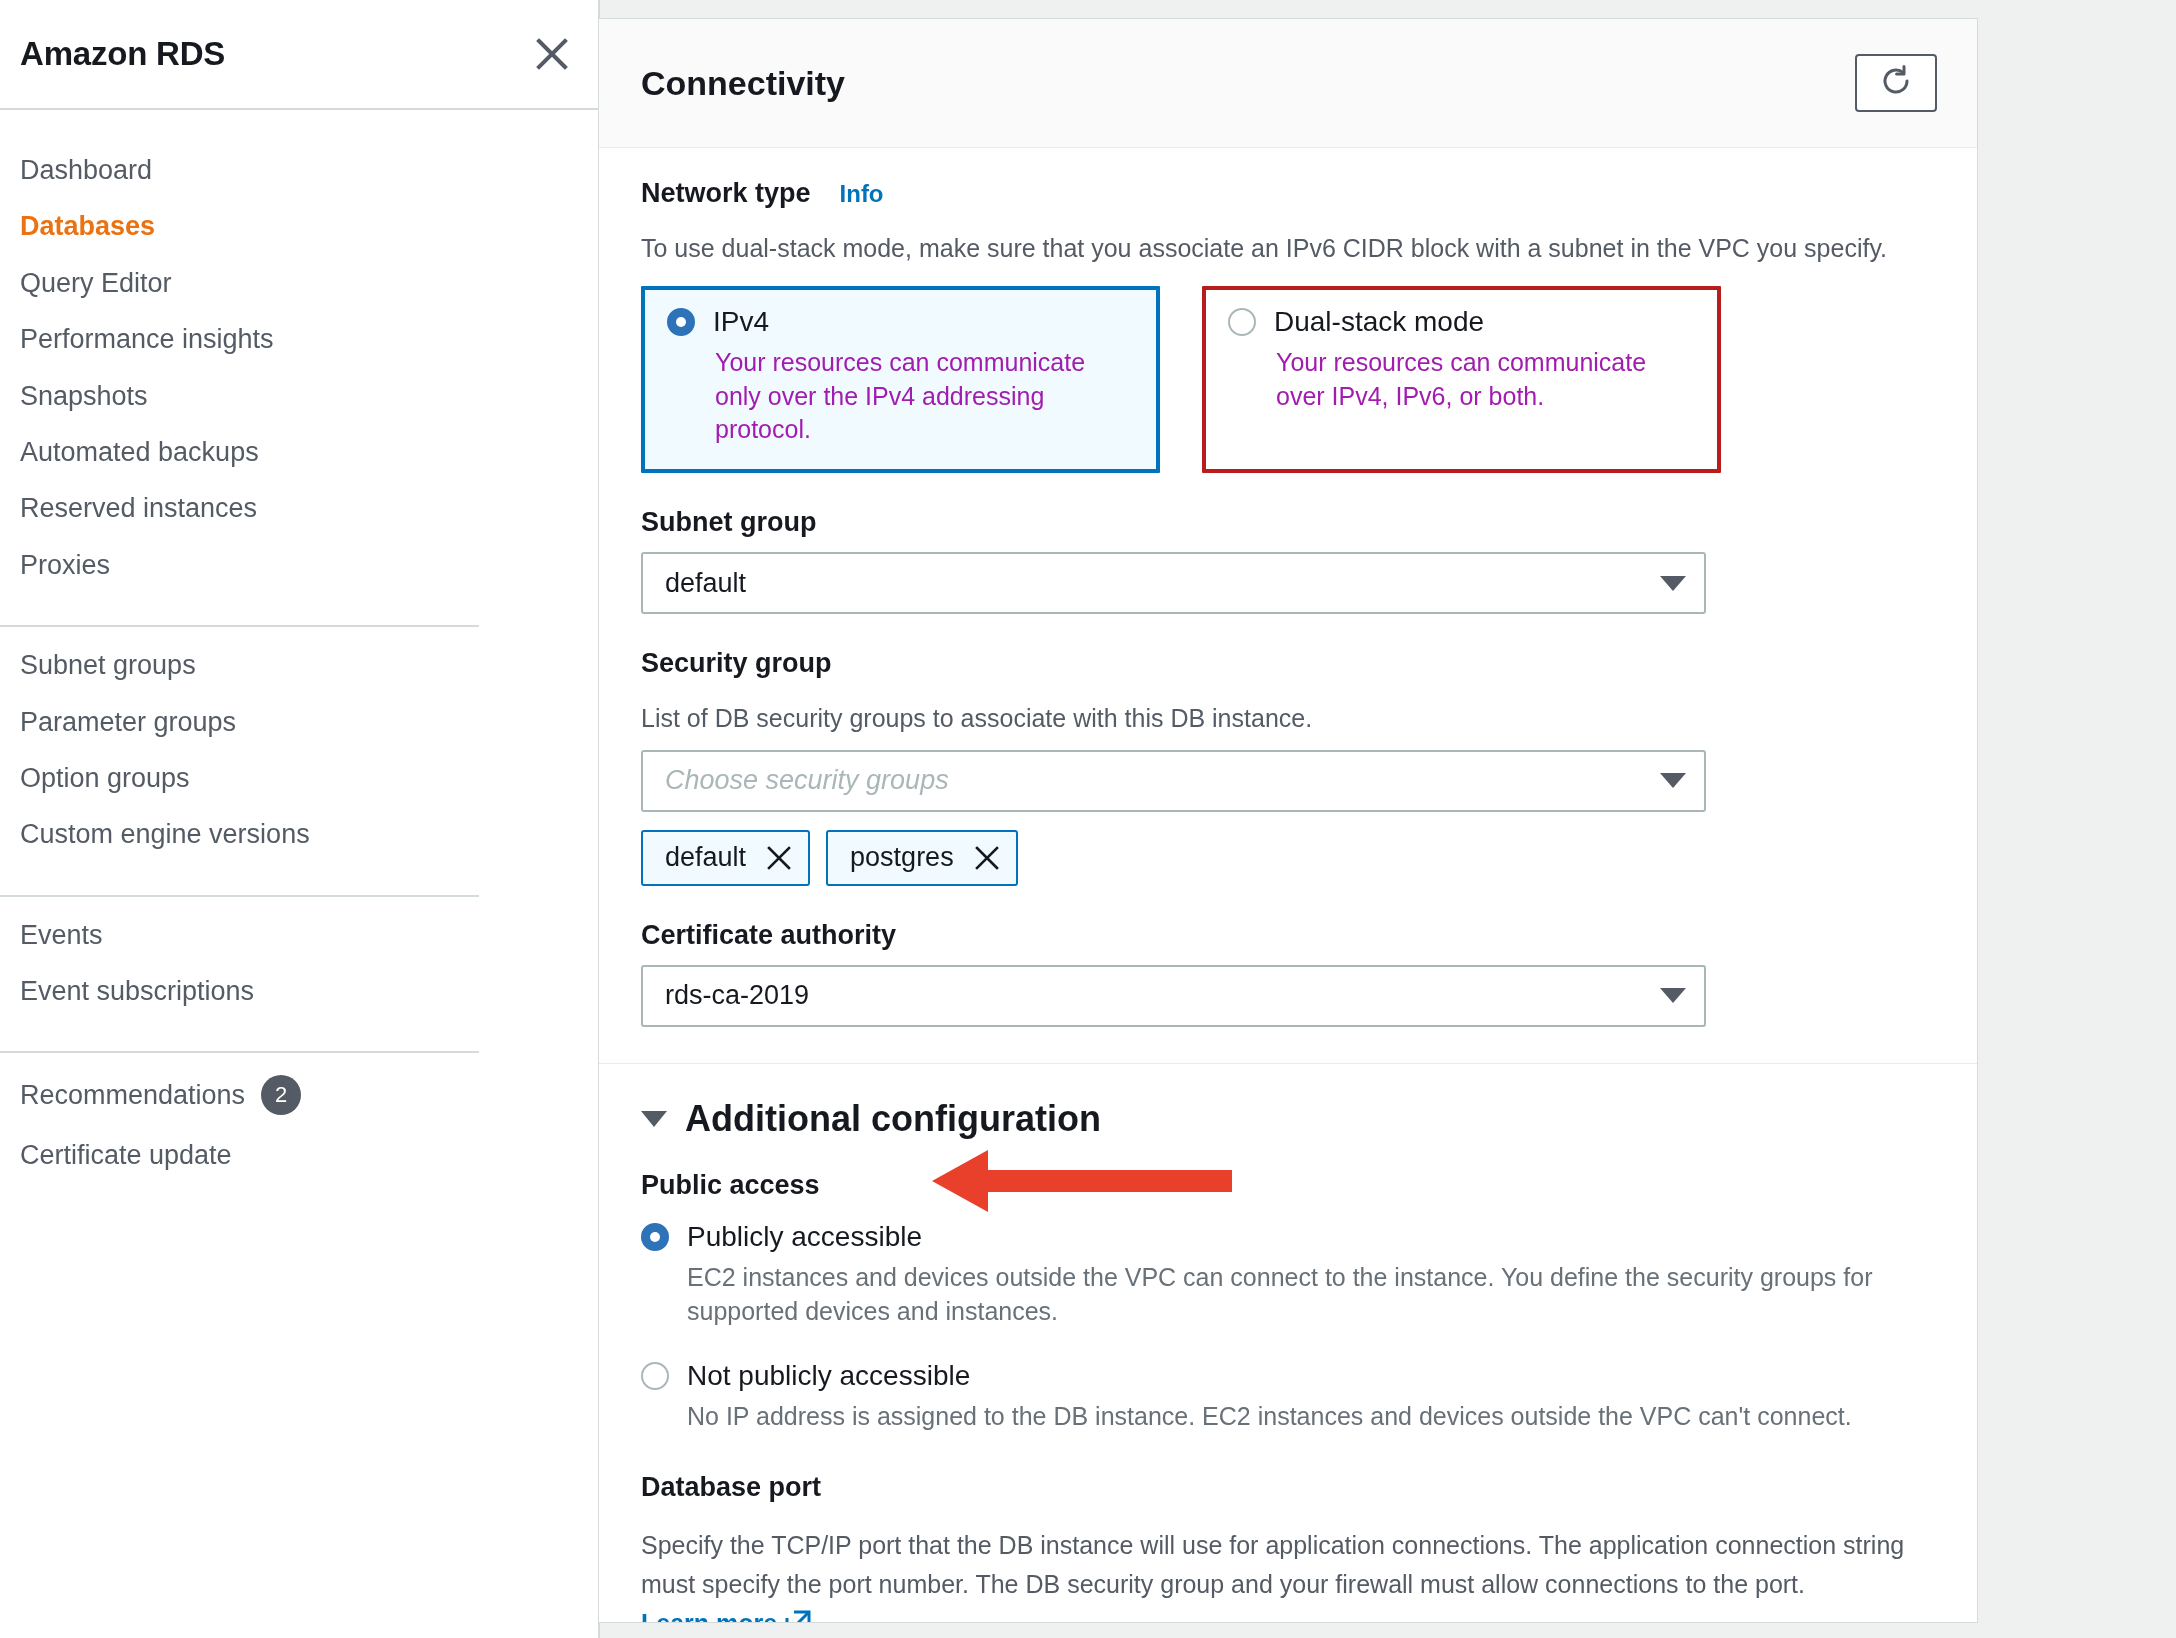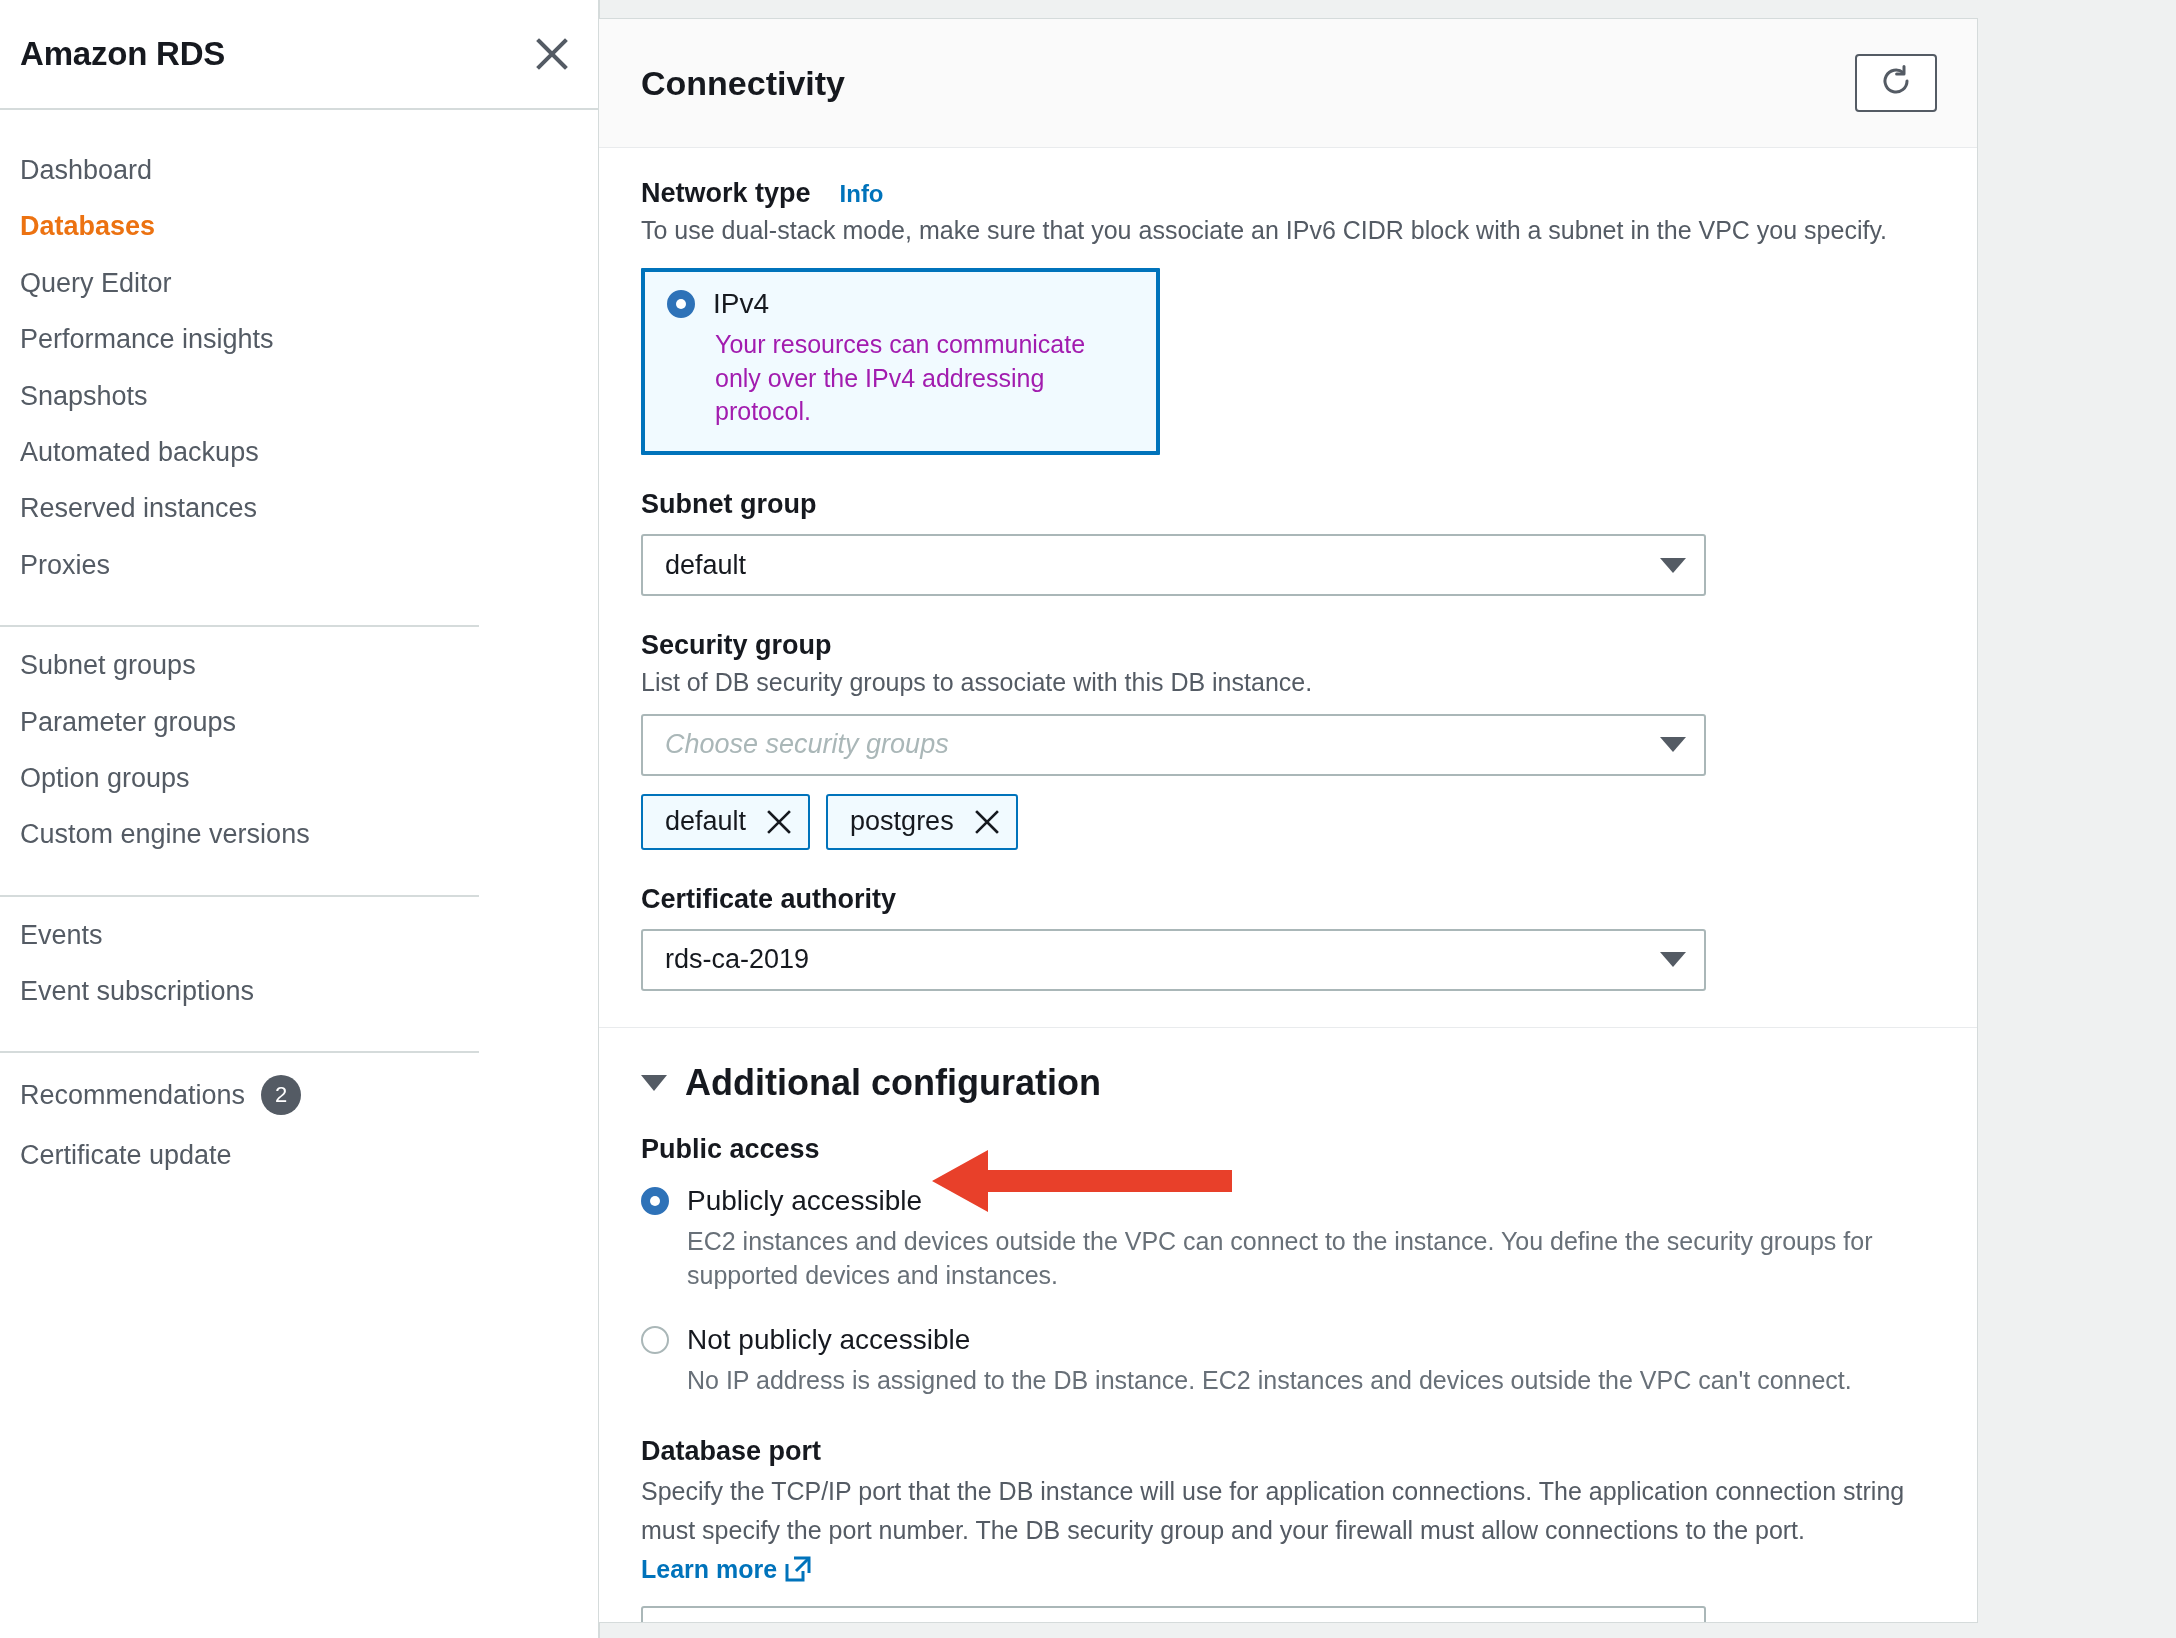--- a/index.html
+++ b/index.html
@@ -152,21 +152,21 @@
   }
   .info-link {
     font-size: 24px;
     font-weight: bold;
     color: #0073bb;
     cursor: pointer;
   }
   .field-desc {
     font-size: 25px;
     color: #545b64;
-    margin-top: 5px;
+    margin-top: 23px;
     line-height: 1.35;
   }
 
   
   .tiles {
     display: flex;
     gap: 42px;
     margin-top: 20px;
   }
   .tile {
@@ -457,20 +457,27 @@
         </div>
         <div class="field-desc">To use dual-stack mode, make sure that you associate an IPv6 CIDR block with a subnet in the VPC you specify.</div>
 
         <div class="tiles">
           <div class="tile selected">
             <div class="tile-head">
               <span class="radio checked"></span>
               <span class="tile-title">IPv4</span>
             </div>
             <div class="tile-desc">Your resources can communicate only over the IPv4 addressing protocol.</div>
+          </div>
+          <div class="tile">
+            <div class="tile-head">
+              <span class="radio"></span>
+              <span class="tile-title">Dual-stack mode</span>
+            </div>
+            <div class="tile-desc">Your resources can communicate over IPv4, IPv6, or both.</div>
           </div>
         </div>
       </div>
 
       <div class="form-block">
         <div class="field-label">
           <span>Subnet group</span>
         </div>
         <div class="select">
           <span class="sel-value">default</span>

